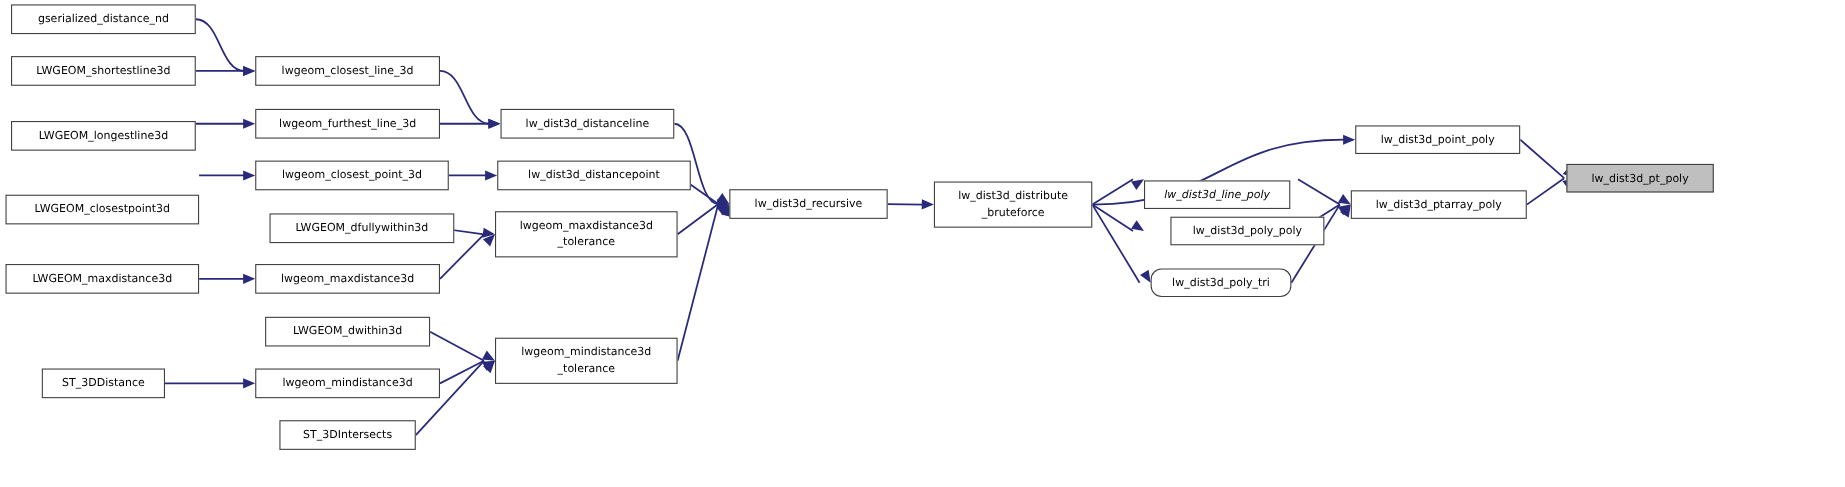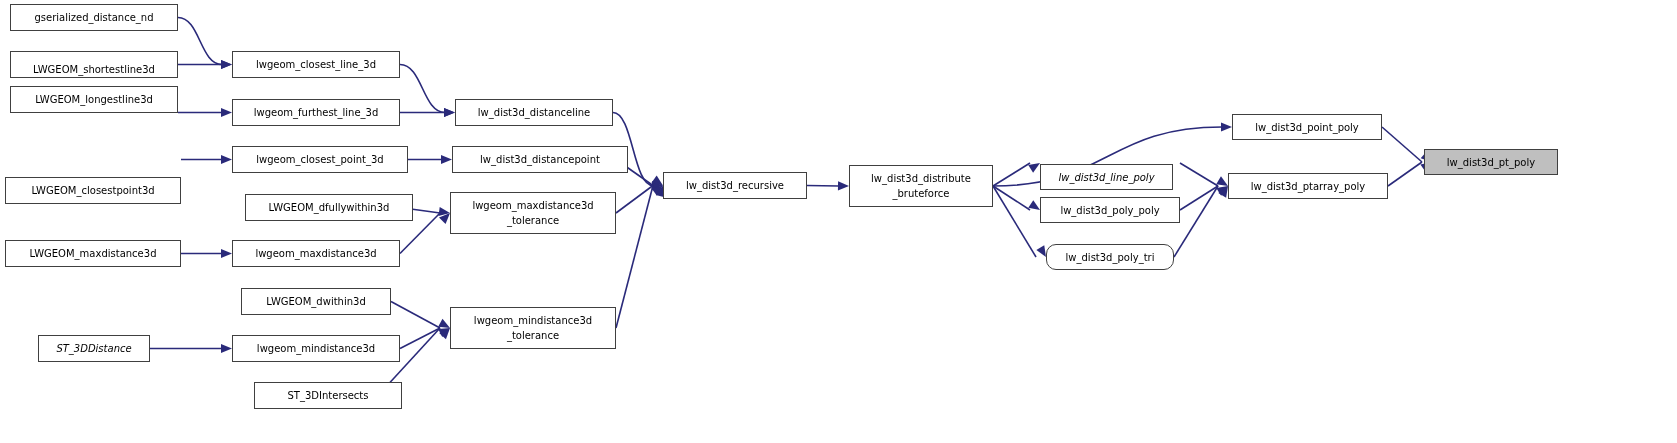--- a/index.html
+++ b/index.html
@@ -108,42 +108,42 @@
       <polygon points="1228,186 1216.2432543062746,187.98467395132533 1221.1559898270439,195.76317185921025" fill="#2a2a7a"></polygon>
       <path d="M1174,257 L1218,186" stroke="#2a2a7a" stroke-width="1.6" fill="none"></path>
       <polygon points="1228,186 1218.295520701948,192.92698213897484 1226.115611841212,197.7732358027443" fill="#2a2a7a"></polygon>
       <path d="M1382,127 L1422,162" stroke="#2a2a7a" stroke-width="1.6" fill="none"></path>
       <polygon points="1432,162 1426.7507775544195,151.29459651779464 1420.6925351620293,158.21830210909795" fill="#2a2a7a"></polygon>
       <path d="M1388,186 L1422,162" stroke="#2a2a7a" stroke-width="1.6" fill="none"></path>
       <polygon points="1432,162 1420.3606107951339,164.5854630025673 1425.6660962130416,172.10156734460313" fill="#2a2a7a"></polygon>
     </svg>
   <div id="node-layer">
       <div class="node" style="left: 10px; top: 4px; width: 168px; height: 27px;"><span class="node-label">gserialized_distance_nd</span></div>
-      <div class="node" style="left: 10px; top: 51px; width: 168px; height: 27px; align-items: flex-end;"><span class="node-label">LWGEOM_shortestline3d</span></div>
-      <div class="node" style="left: 10px; top: 86px; width: 168px; height: 27px;"><span class="node-label">LWGEOM_longestline3d</span></div>
+      <div class="node" style="left: 10px; top: 51px; width: 168px; height: 27px;"><span class="node-label">LWGEOM_shortestline3d</span></div>
+      <div class="node" style="left: 10px; top: 110px; width: 168px; height: 27px;"><span class="node-label">LWGEOM_longestline3d</span></div>
       <div class="node" style="left: 5px; top: 146px; width: 176px; height: 27px; margin-top: 31px;"><span class="node-label">LWGEOM_closestpoint3d</span></div>
       <div class="node" style="left: 232px; top: 194px; width: 168px; height: 27px; margin-left: 13px;"><span class="node-label">LWGEOM_dfullywithin3d</span></div>
       <div class="node" style="left: 5px; top: 240px; width: 176px; height: 27px;"><span class="node-label">LWGEOM_maxdistance3d</span></div>
       <div class="node" style="left: 241px; top: 288px; width: 150px; height: 27px;"><span class="node-label">LWGEOM_dwithin3d</span></div>
-      <div class="node" style="left: 38px; top: 335px; width: 112px; height: 27px; font-style: italic;"><span class="node-label">ST_3DDistance</span></div>
-      <div class="node" style="left: 254px; top: 382px; width: 148px; height: 27px;"><span class="node-label">ST_3DIntersects</span></div>
+      <div class="node" style="left: 38px; top: 335px; width: 112px; height: 27px;"><span class="node-label">ST_3DDistance</span></div>
+      <div class="node" style="left: 254px; top: 382px; width: 124px; height: 27px;"><span class="node-label">ST_3DIntersects</span></div>
       <div class="node" style="left: 232px; top: 51px; width: 168px; height: 27px;"><span class="node-label">lwgeom_closest_line_3d</span></div>
       <div class="node" style="left: 232px; top: 99px; width: 168px; height: 27px;"><span class="node-label">lwgeom_furthest_line_3d</span></div>
       <div class="node" style="left: 232px; top: 146px; width: 176px; height: 27px;"><span class="node-label">lwgeom_closest_point_3d</span></div>
       <div class="node" style="left: 232px; top: 240px; width: 168px; height: 27px;"><span class="node-label">lwgeom_maxdistance3d</span></div>
       <div class="node" style="left: 232px; top: 335px; width: 168px; height: 27px;"><span class="node-label">lwgeom_mindistance3d</span></div>
       <div class="node" style="left: 455px; top: 99px; width: 158px; height: 27px;"><span class="node-label">lw_dist3d_distanceline</span></div>
       <div class="node" style="left: 452px; top: 146px; width: 176px; height: 27px;"><span class="node-label">lw_dist3d_distancepoint</span></div>
       <div class="node" style="left: 450px; top: 192px; width: 166px; height: 42px;"><span class="node-label">lwgeom_maxdistance3d
 _tolerance</span></div>
       <div class="node" style="left: 450px; top: 307px; width: 166px; height: 42px;"><span class="node-label">lwgeom_mindistance3d
 _tolerance</span></div>
       <div class="node" style="left: 663px; top: 172px; width: 144px; height: 27px;"><span class="node-label">lw_dist3d_recursive</span></div>
       <div class="node" style="left: 849px; top: 165px; width: 144px; height: 42px;"><span class="node-label">lw_dist3d_distribute
 _bruteforce</span></div>
       <div class="node" style="left: 1040px; top: 164px; width: 133px; height: 26px; font-style: italic;"><span class="node-label">lw_dist3d_line_poly</span></div>
-      <div class="node" style="left: 1040px; top: 197px; width: 140px; height: 26px;"><span class="node-label">lw_dist3d_poly_poly</span></div>
+      <div class="node" style="left: 1064px; top: 197px; width: 140px; height: 26px;"><span class="node-label">lw_dist3d_poly_poly</span></div>
       <div class="node" style="left: 1046px; top: 244px; width: 128px; height: 26px; border-radius: 10px;"><span class="node-label">lw_dist3d_poly_tri</span></div>
       <div class="node" style="left: 1232px; top: 114px; width: 150px; height: 26px;"><span class="node-label">lw_dist3d_point_poly</span></div>
       <div class="node" style="left: 1228px; top: 173px; width: 160px; height: 26px;"><span class="node-label">lw_dist3d_ptarray_poly</span></div>
       <div class="node highlight" style="left: 1424px; top: 149px; width: 134px; height: 26px;"><span class="node-label">lw_dist3d_pt_poly</span></div>
     </div>
 </div>
 
 </body></html>

